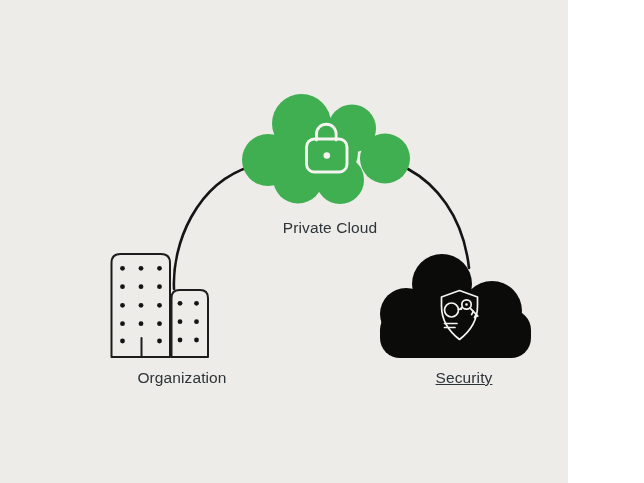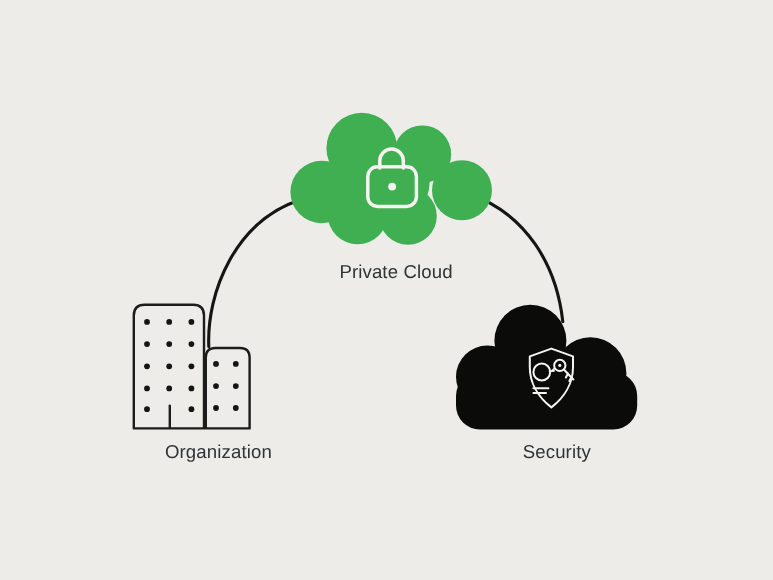--- a/index.html
+++ b/index.html
@@ -3,21 +3,21 @@
 <meta charset="utf-8">
 <title>Private Cloud Diagram</title>
 <style>
   html, body {
     margin: 0;
     padding: 0;
     font-family: "Liberation Sans", "DejaVu Sans", sans-serif;
   }
   .canvas {
     position: relative;
-    width: 644px;
+    width: 568px;
     height: 483px;
     background: #EDECE8;
     overflow: hidden;
   }
   .diagram-svg {
     position: absolute;
     top: 0;
     left: 0;
   }
   .node-label {
@@ -125,15 +125,15 @@
       <circle class="building-dot" cx="196.5" cy="321.7" r="2.4"></circle>
       <circle class="building-dot" cx="180" cy="340" r="2.4"></circle>
       <circle class="building-dot" cx="196.5" cy="340" r="2.4"></circle>
     </g>
   </svg>
 
   <div class="node-label" style="left:330px; top:219px;">Private Cloud</div>
 
   <div class="node-label" style="left:182px; top:369px;">Organization</div>
 
-  <div class="node-label" style="left:464px; top:369px;">Security</div>
+  <div class="node-label" style="left:464px; top:369px;text-decoration:underline;">Security</div>
 
 </div>
 
 </body></html>

